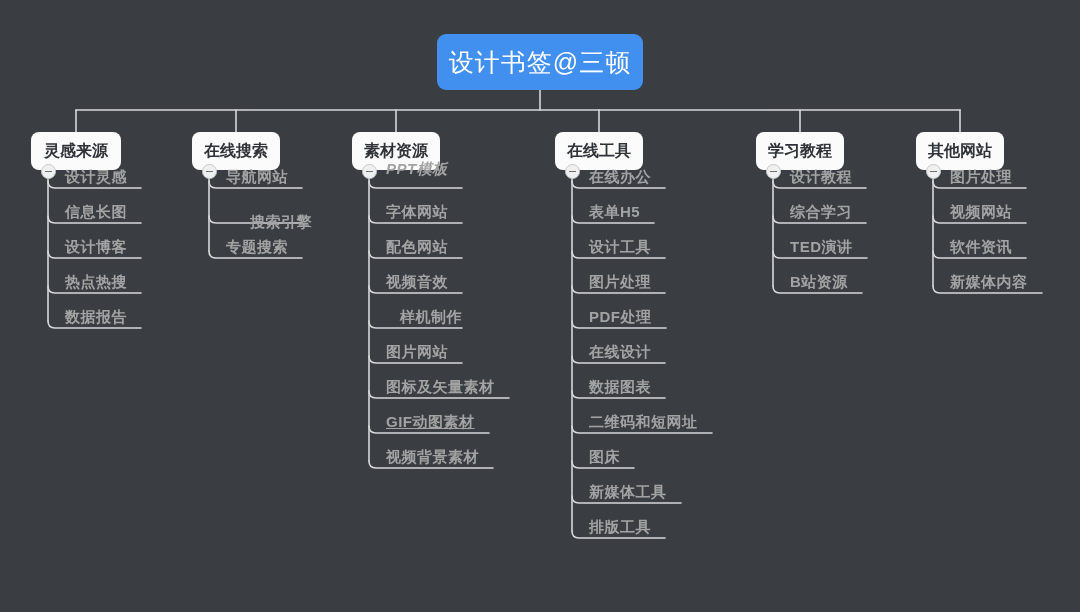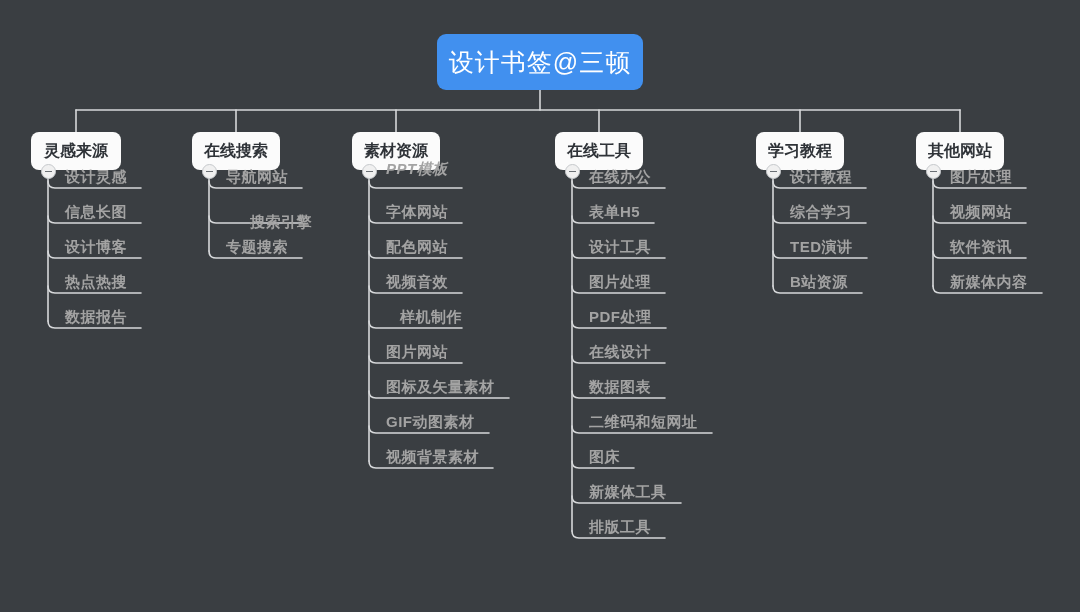--- a/index.html
+++ b/index.html
@@ -184,21 +184,21 @@
           <span class="minus"></span>
         </div>
       </div>
       <div class="leaf" style="left: 386px; top: 159px; font-style: italic;">PPT模板</div>
       <div class="leaf" style="left: 386px; top: 202px;">字体网站</div>
       <div class="leaf" style="left: 386px; top: 237px;">配色网站</div>
       <div class="leaf" style="left: 386px; top: 272px;">视频音效</div>
       <div class="leaf" style="left: 400px; top: 307px;">样机制作</div>
       <div class="leaf" style="left: 386px; top: 342px;">图片网站</div>
       <div class="leaf" style="left: 386px; top: 377px;">图标及矢量素材</div>
-      <div class="leaf" style="left: 386px; top: 412px;">GIF动图素材</div>
+      <div class="leaf" style="left: 386px; top: 412px; text-decoration: underline;">GIF动图素材</div>
       <div class="leaf" style="left: 386px; top: 447px;">视频背景素材</div>
       <div class="branch" style="left: 555px; top: 132px;">
         <div class="branch-box" style="width: 88px;">在线工具</div>
         <div class="collapse-toggle" style="left: 9.5px; top: 32px;">
           <span class="minus"></span>
         </div>
       </div>
       <div class="leaf" style="left: 589px; top: 167px;">在线办公</div>
       <div class="leaf" style="left: 589px; top: 202px;">表单H5</div>
       <div class="leaf" style="left: 589px; top: 237px;">设计工具</div>

